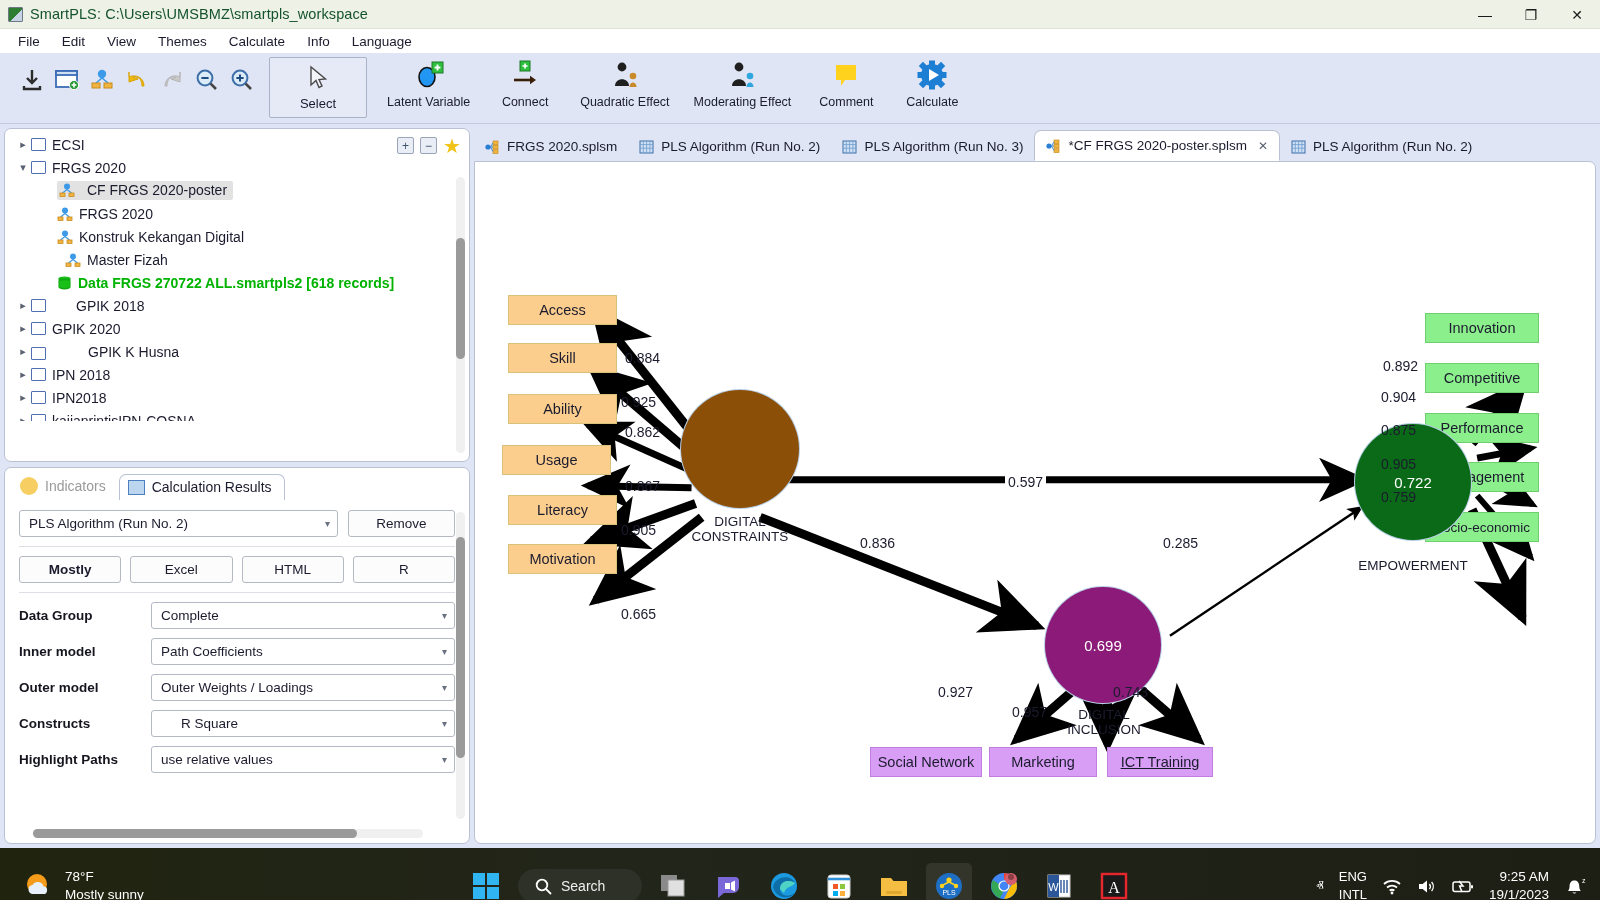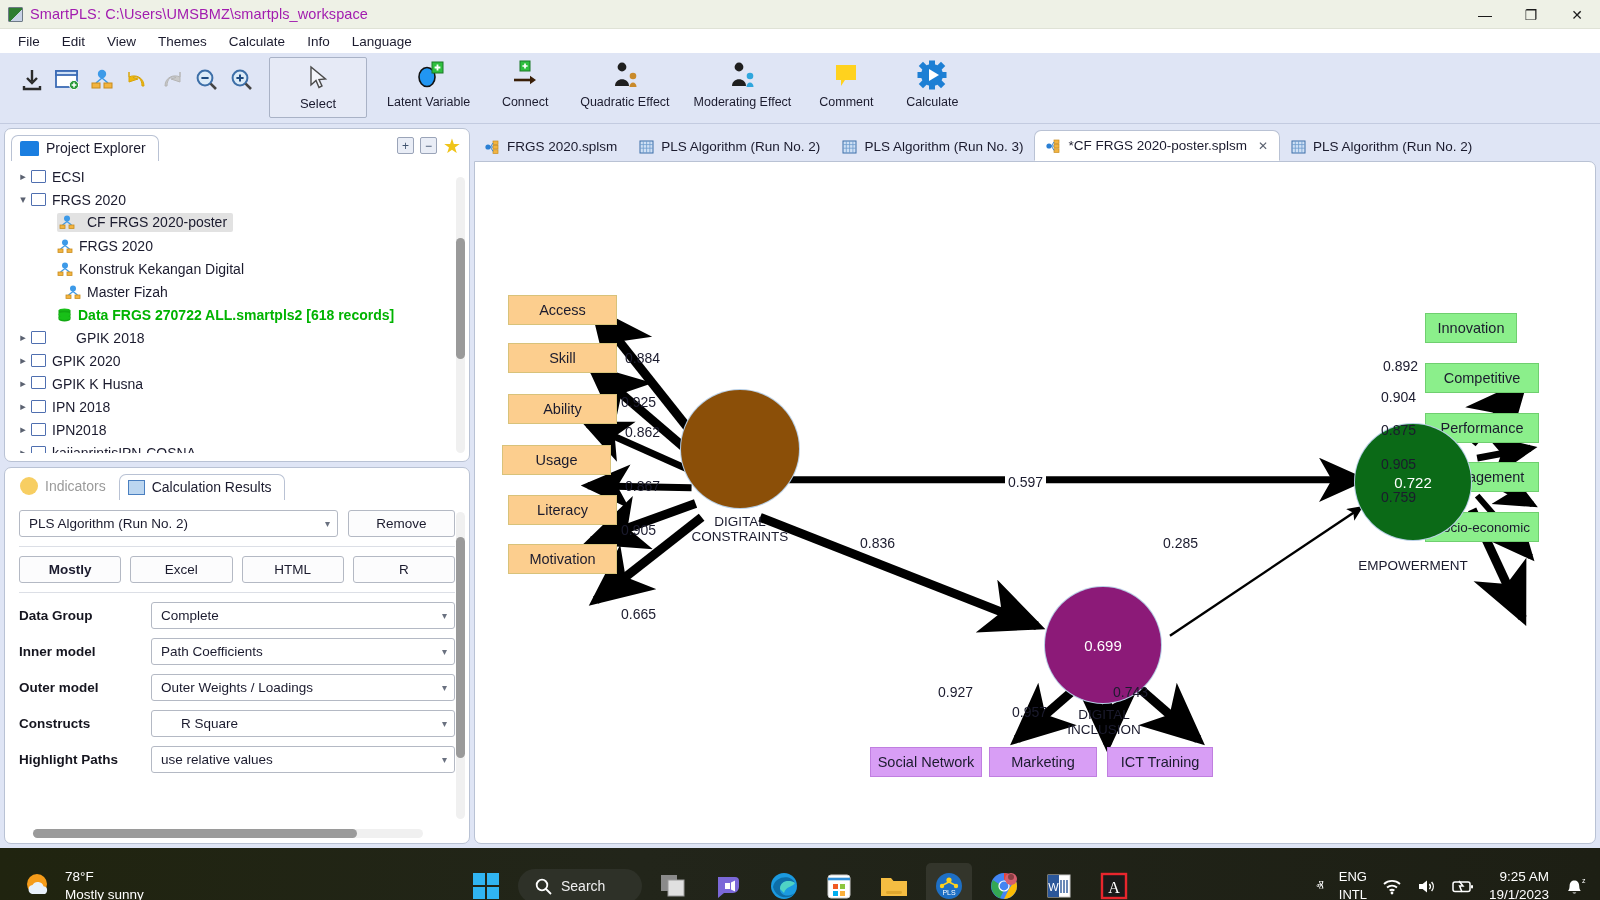--- a/index.html
+++ b/index.html
@@ -14,21 +14,21 @@
   
   #titlebar{
     height:29px; background:#eef1e6; display:flex; align-items:center;
     border-bottom:1px solid #dfe2d6; position:relative;
   }
   #app-icon{
     width:15px;height:15px;margin-left:8px;margin-right:7px;
     background:linear-gradient(135deg,#2f7d32 0%,#2f7d32 55%,#c9d3e6 55%);
     border:1px solid #6d7a86; border-radius:1px; flex:none;
   }
-  #title-text{ font-size:14.5px; color:#a21caf; letter-spacing:.1px;}
+  #title-text{ font-size:14.5px; color:#14532d; letter-spacing:.1px;}
   .winbtn{
     width:46px;height:29px;display:flex;align-items:center;justify-content:center;
     font-size:14px;color:#1b1b1b;
   }
   #winbtns{position:absolute;right:0;top:0;display:flex;}
 
   
   #menubar{
     height:24px;background:#ffffff;display:flex;align-items:center;
     padding-left:8px; gap:2px;
@@ -319,26 +319,20 @@
     </div>
     <div class="lbl">Calculate</div>
   </div>
 </div>
 
 <div id="body-area">
 
   <div id="left">
 
     <div class="panel" id="explorer">
-      <div class="panel-tabrow">
-        <div class="panel-tab">
-          <span style="display:inline-block;width:19px;height:15px;background:#1a7ee0;border-radius:2px 2px 1px 1px;"></span>
-          <span>Project Explorer</span>
-        </div>
-      </div>
       <div id="explorer-tools">
         <div class="sq-btn">+</div>
         <div class="sq-btn">−</div>
         <div style="color:#f0c419;font-size:20px;line-height:16px;">★</div>
       </div>
       <div class="tree" id="tree-root">
           <div class="trow" style="padding-left: 10px;">
             <span class="chev">▸</span>
             <span style="display: flex; align-items: center;">
               <span class="folder-ico" style="display: inline-flex; align-items: center; margin-right: 6px;"></span>
@@ -431,21 +425,21 @@
           </div>
           <div class="trow" style="padding-left: 10px;">
             <span class="chev">▸</span>
             <span style="display: flex; align-items: center;">
               <span class="folder-ico" style="display: inline-flex; align-items: center; margin-right: 6px;"></span>
               <span>GPIK 2020</span>
             </span>
           </div>
           <div class="trow" style="padding-left: 10px;">
             <span class="chev">▸</span>
-            <span style="display: flex; align-items: flex-start;">
+            <span style="display: flex; align-items: flex-end; gap: 36px;">
               <span class="folder-ico" style="display: inline-flex; align-items: center; margin-right: 6px;"></span>
               <span>GPIK K Husna</span>
             </span>
           </div>
           <div class="trow" style="padding-left: 10px;">
             <span class="chev">▸</span>
             <span style="display: flex; align-items: center;">
               <span class="folder-ico" style="display: inline-flex; align-items: center; margin-right: 6px;"></span>
               <span>IPN 2018</span>
             </span>
@@ -651,29 +645,29 @@
         </g>
       </svg>
 
       <div class="ind orange" style="left:33px;top:133px;width:109px;height:30px;">Access</div>
       <div class="ind orange" style="left:33px;top:181px;width:109px;height:30px;">Skill</div>
       <div class="ind orange" style="left:33px;top:232px;width:109px;height:30px;">Ability</div>
       <div class="ind orange" style="left:27px;top:283px;width:109px;height:30px;">Usage</div>
       <div class="ind orange" style="left:33px;top:333px;width:109px;height:30px;">Literacy</div>
       <div class="ind orange" style="left:33px;top:382px;width:109px;height:30px;">Motivation</div>
 
-      <div class="ind green" style="left:950px;top:151px;width:92px;height:30px;">Innovation</div>
+      <div class="ind green" style="left:950px;top:151px;width:114px;height:30px;">Innovation</div>
       <div class="ind green" style="left:950px;top:201px;width:114px;height:30px;">Competitive</div>
       <div class="ind green" style="left:950px;top:251px;width:114px;height:30px;">Performance</div>
       <div class="ind green" style="left:950px;top:300px;width:114px;height:30px;">Management</div>
       <div class="ind green" style="left:950px;top:350px;width:114px;height:30px;font-size:13.5px;">Socio-economic</div>
 
       <div class="ind purple" style="left:395px;top:585px;width:112px;height:30px;">Social Network</div>
       <div class="ind purple" style="left:514px;top:585px;width:108px;height:30px;">Marketing</div>
-      <div class="ind purple" style="left:632px;top:585px;width:106px;height:30px;">ICT Training</div>
+      <div class="ind purple" style="left:632px;top:585px;width:106px;height:30px;text-decoration:underline;">ICT Training</div>
 
       <div class="lv" style="left:206px;top:228px;width:118px;height:118px;background:#8B4F08;"></div>
       <div class="lv-label" style="left:186px;top:352px;width:158px;">DIGITAL
 CONSTRAINTS</div>
 
       <div class="lv" style="left:570px;top:425px;width:116px;height:116px;background:#8C1A78;">
         <span>0.699</span>
       </div>
       <div class="lv-label" style="left:550px;top:545px;width:158px;">DIGITAL
 INCLUSION</div>

